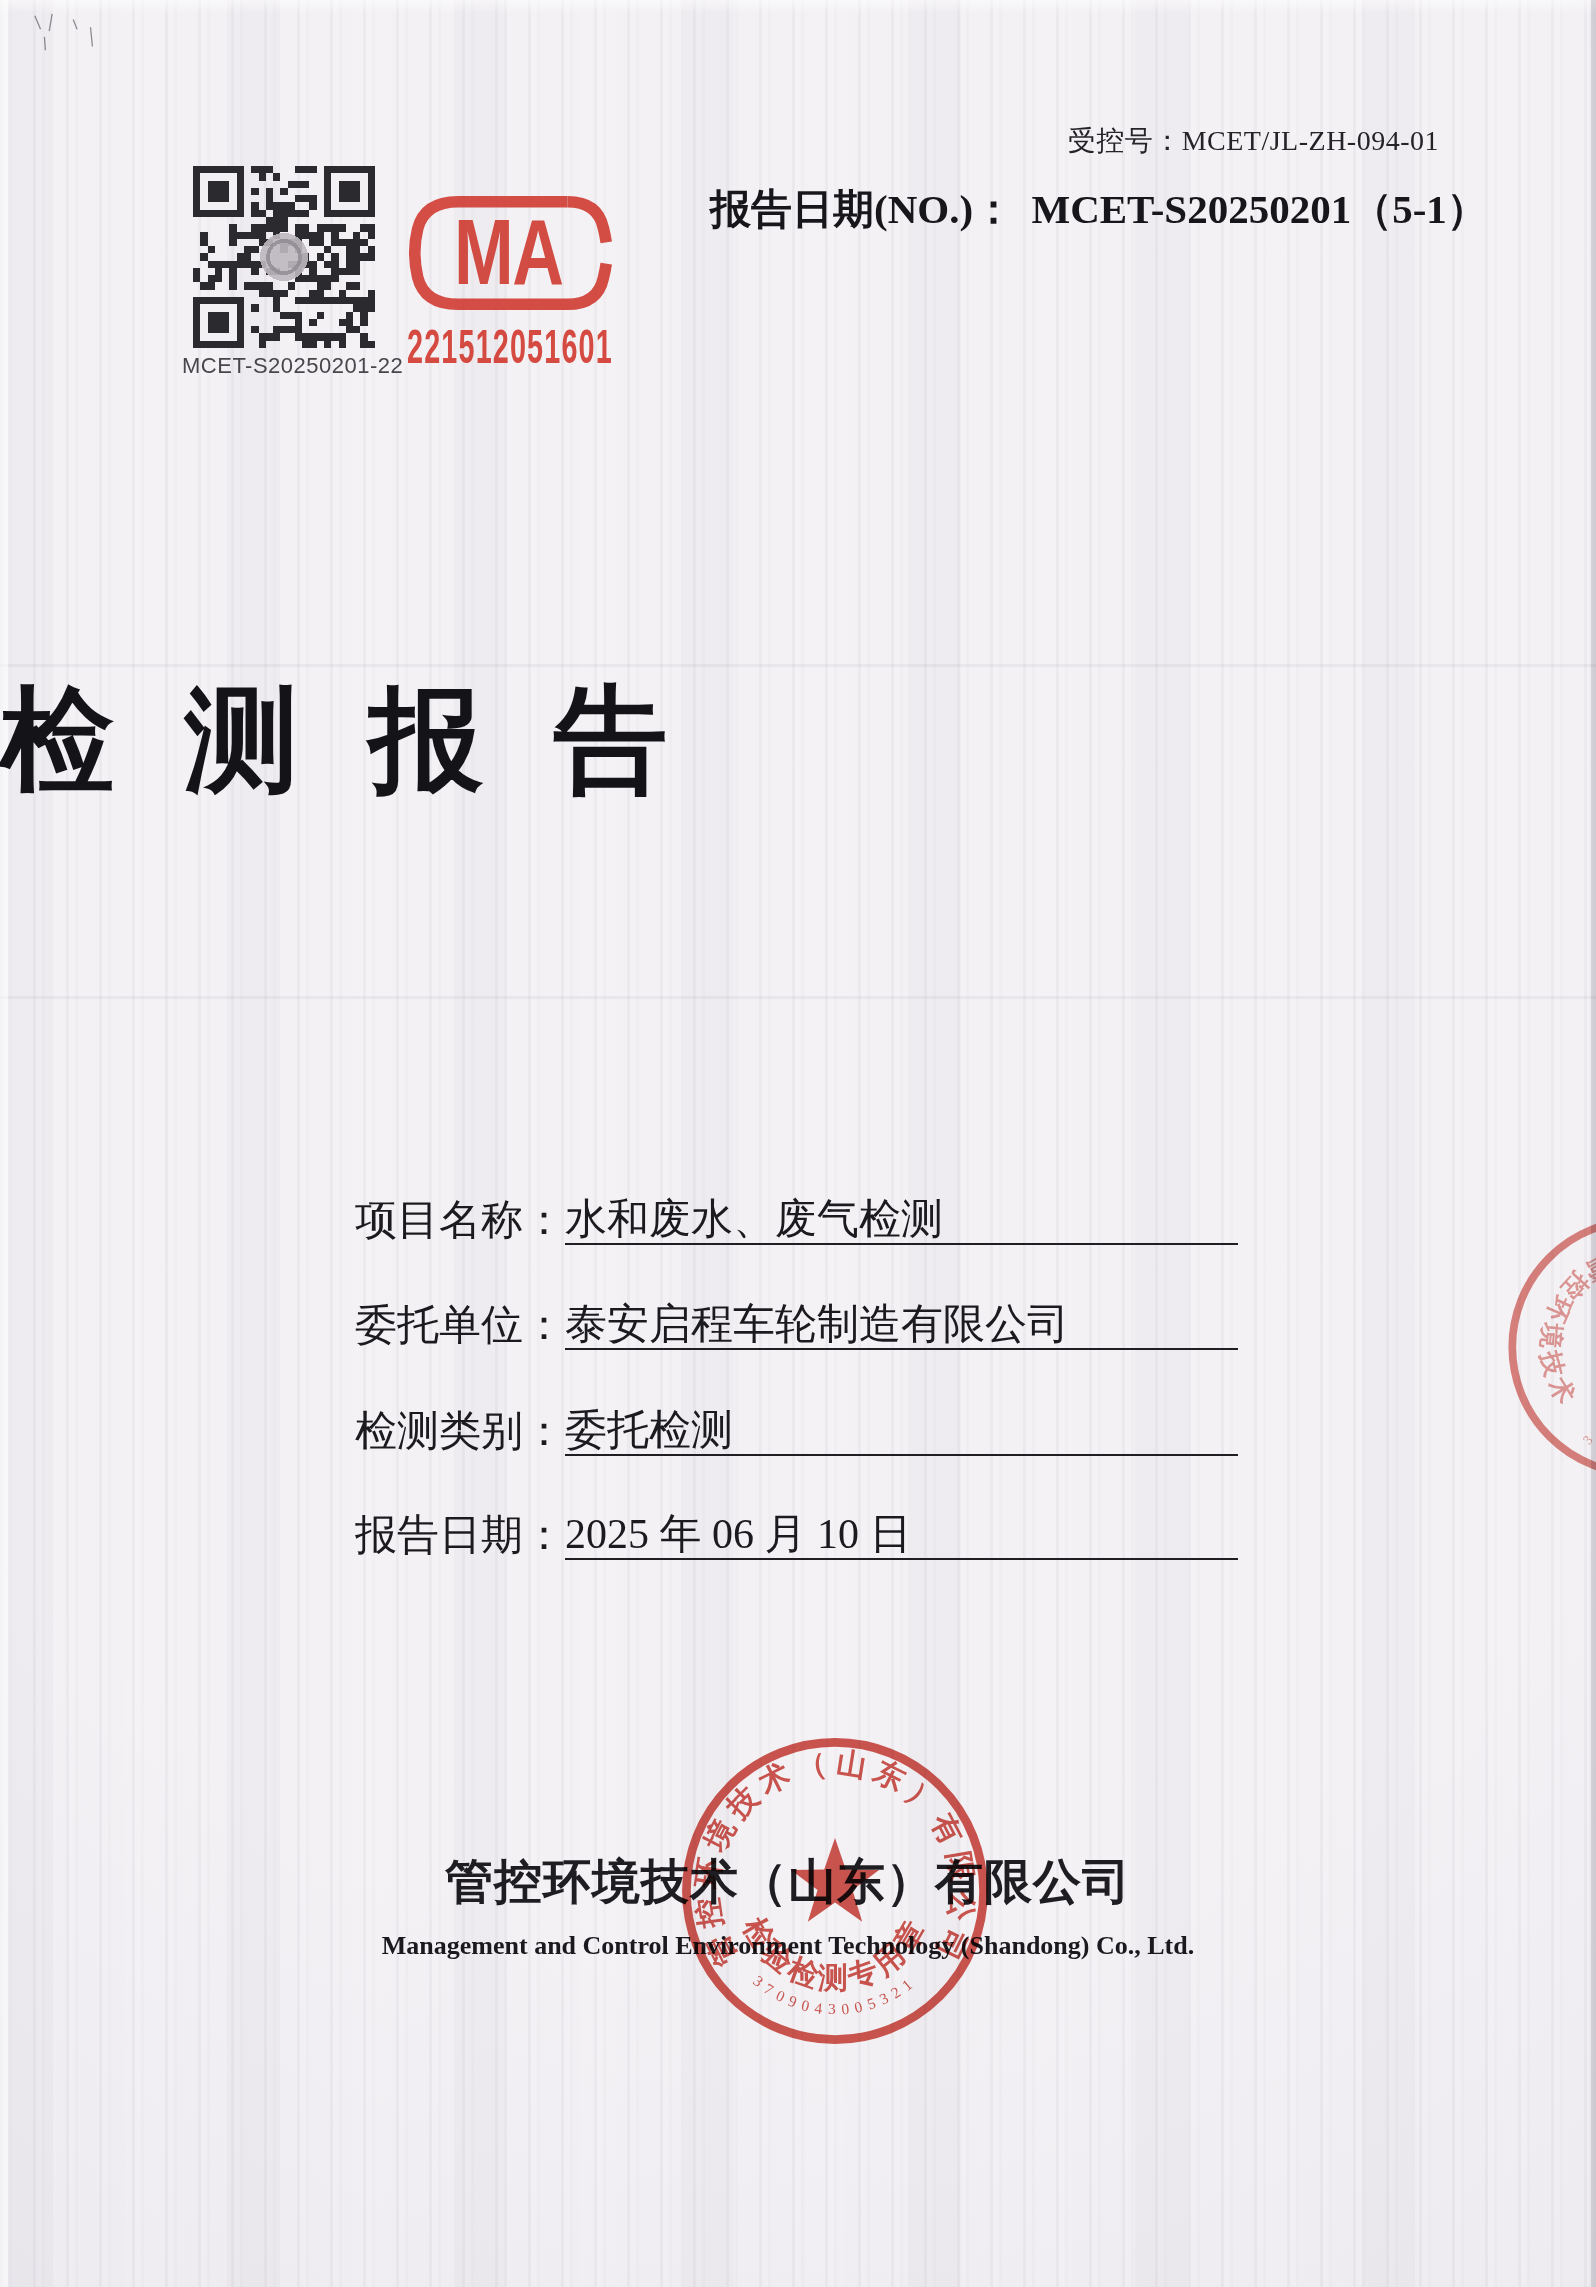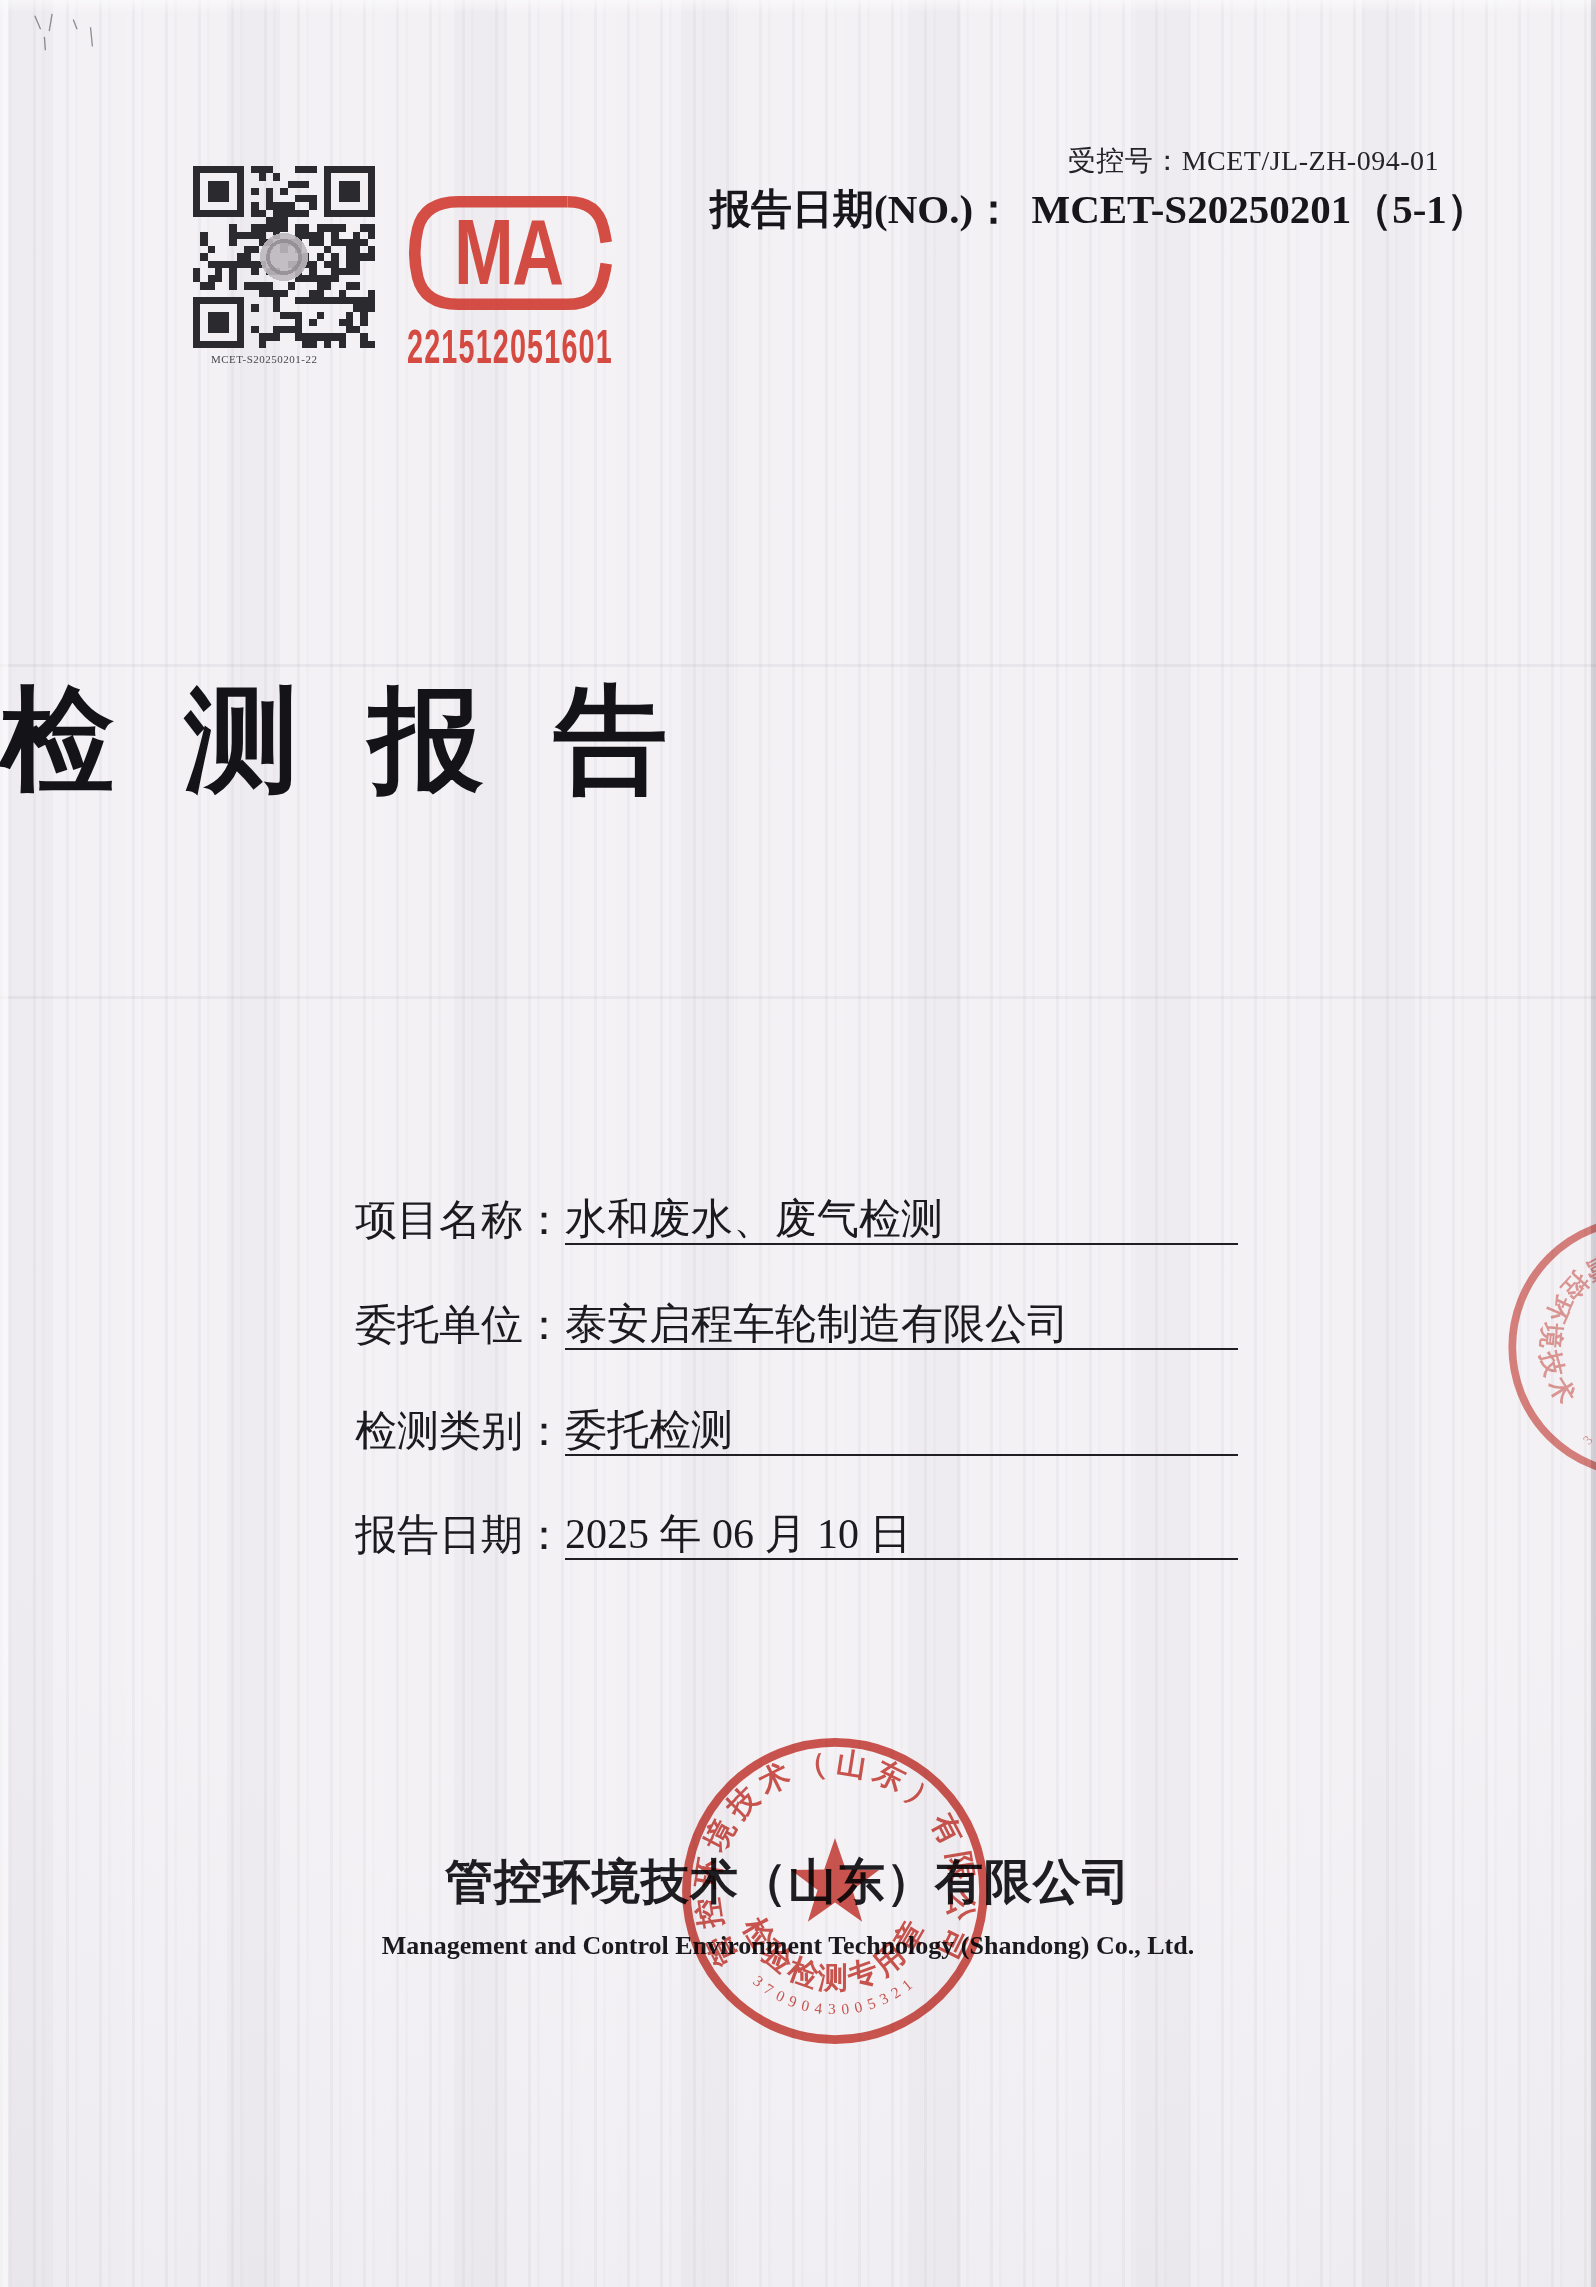--- a/index.html
+++ b/index.html
@@ -15,27 +15,27 @@
         rgba(255,255,255,.05) 126px 164px, rgba(0,0,0,0) 164px 227px),
       radial-gradient(120% 90% at 50% 35%, #f3f1f4 55%, #eae8ed 100%),
       #f1eff2;
     font-family:"Liberation Serif","DejaVu Serif",serif;
     color:#1d1c1f;
   }
   .crease{position:absolute;left:0;width:100%;height:2.9px;background:rgba(150,140,160,.10);}
   .edge-right{position:absolute;top:0;right:0;width:4.8px;height:100%;background:rgba(90,85,100,.18);}
   .edge-left{position:absolute;top:0;left:0;width:7.7px;height:100%;background:rgba(255,255,255,.55);}
 
-  .controlled{position:absolute;top:122px;right:157px;font-size:28px;letter-spacing:0.5px;color:#242328;margin-top:20px;}
+  .controlled{position:absolute;top:122px;right:157px;font-size:28px;letter-spacing:0.5px;color:#242328;}
   .report-no{position:absolute;top:182px;left:710px;font-size:41px;font-weight:bold;color:#17161a;white-space:nowrap;}
   .report-no .gap{display:inline-block;width:17.4px;}
 
   .qr-wrap{position:absolute;left:193px;top:166px;width:182px;height:182px;}
-  .qr-caption{position:absolute;left:211px;top:353px;font-size:11px;letter-spacing:0.5px;
-    font-family:Liberation Serif, serif;color:#47464b;}
+  .qr-caption{position:absolute;left:182px;top:353px;font-size:22px;letter-spacing:0.5px;
+    font-family:Liberation Sans, sans-serif;color:#47464b;}
 
   .cma{position:absolute;left:408px;top:193px;width:205px;height:122px;}
   .cma-num{
     position:absolute;left:407px;top:319px;font-size:48px;font-weight:bold;
     font-family:"Liberation Sans","DejaVu Sans",sans-serif;color:#d2382e;
     transform:scaleX(.60);transform-origin:left top;letter-spacing:1.9px;white-space:nowrap;
     opacity:.9;
   }
 
   .doc-title{

